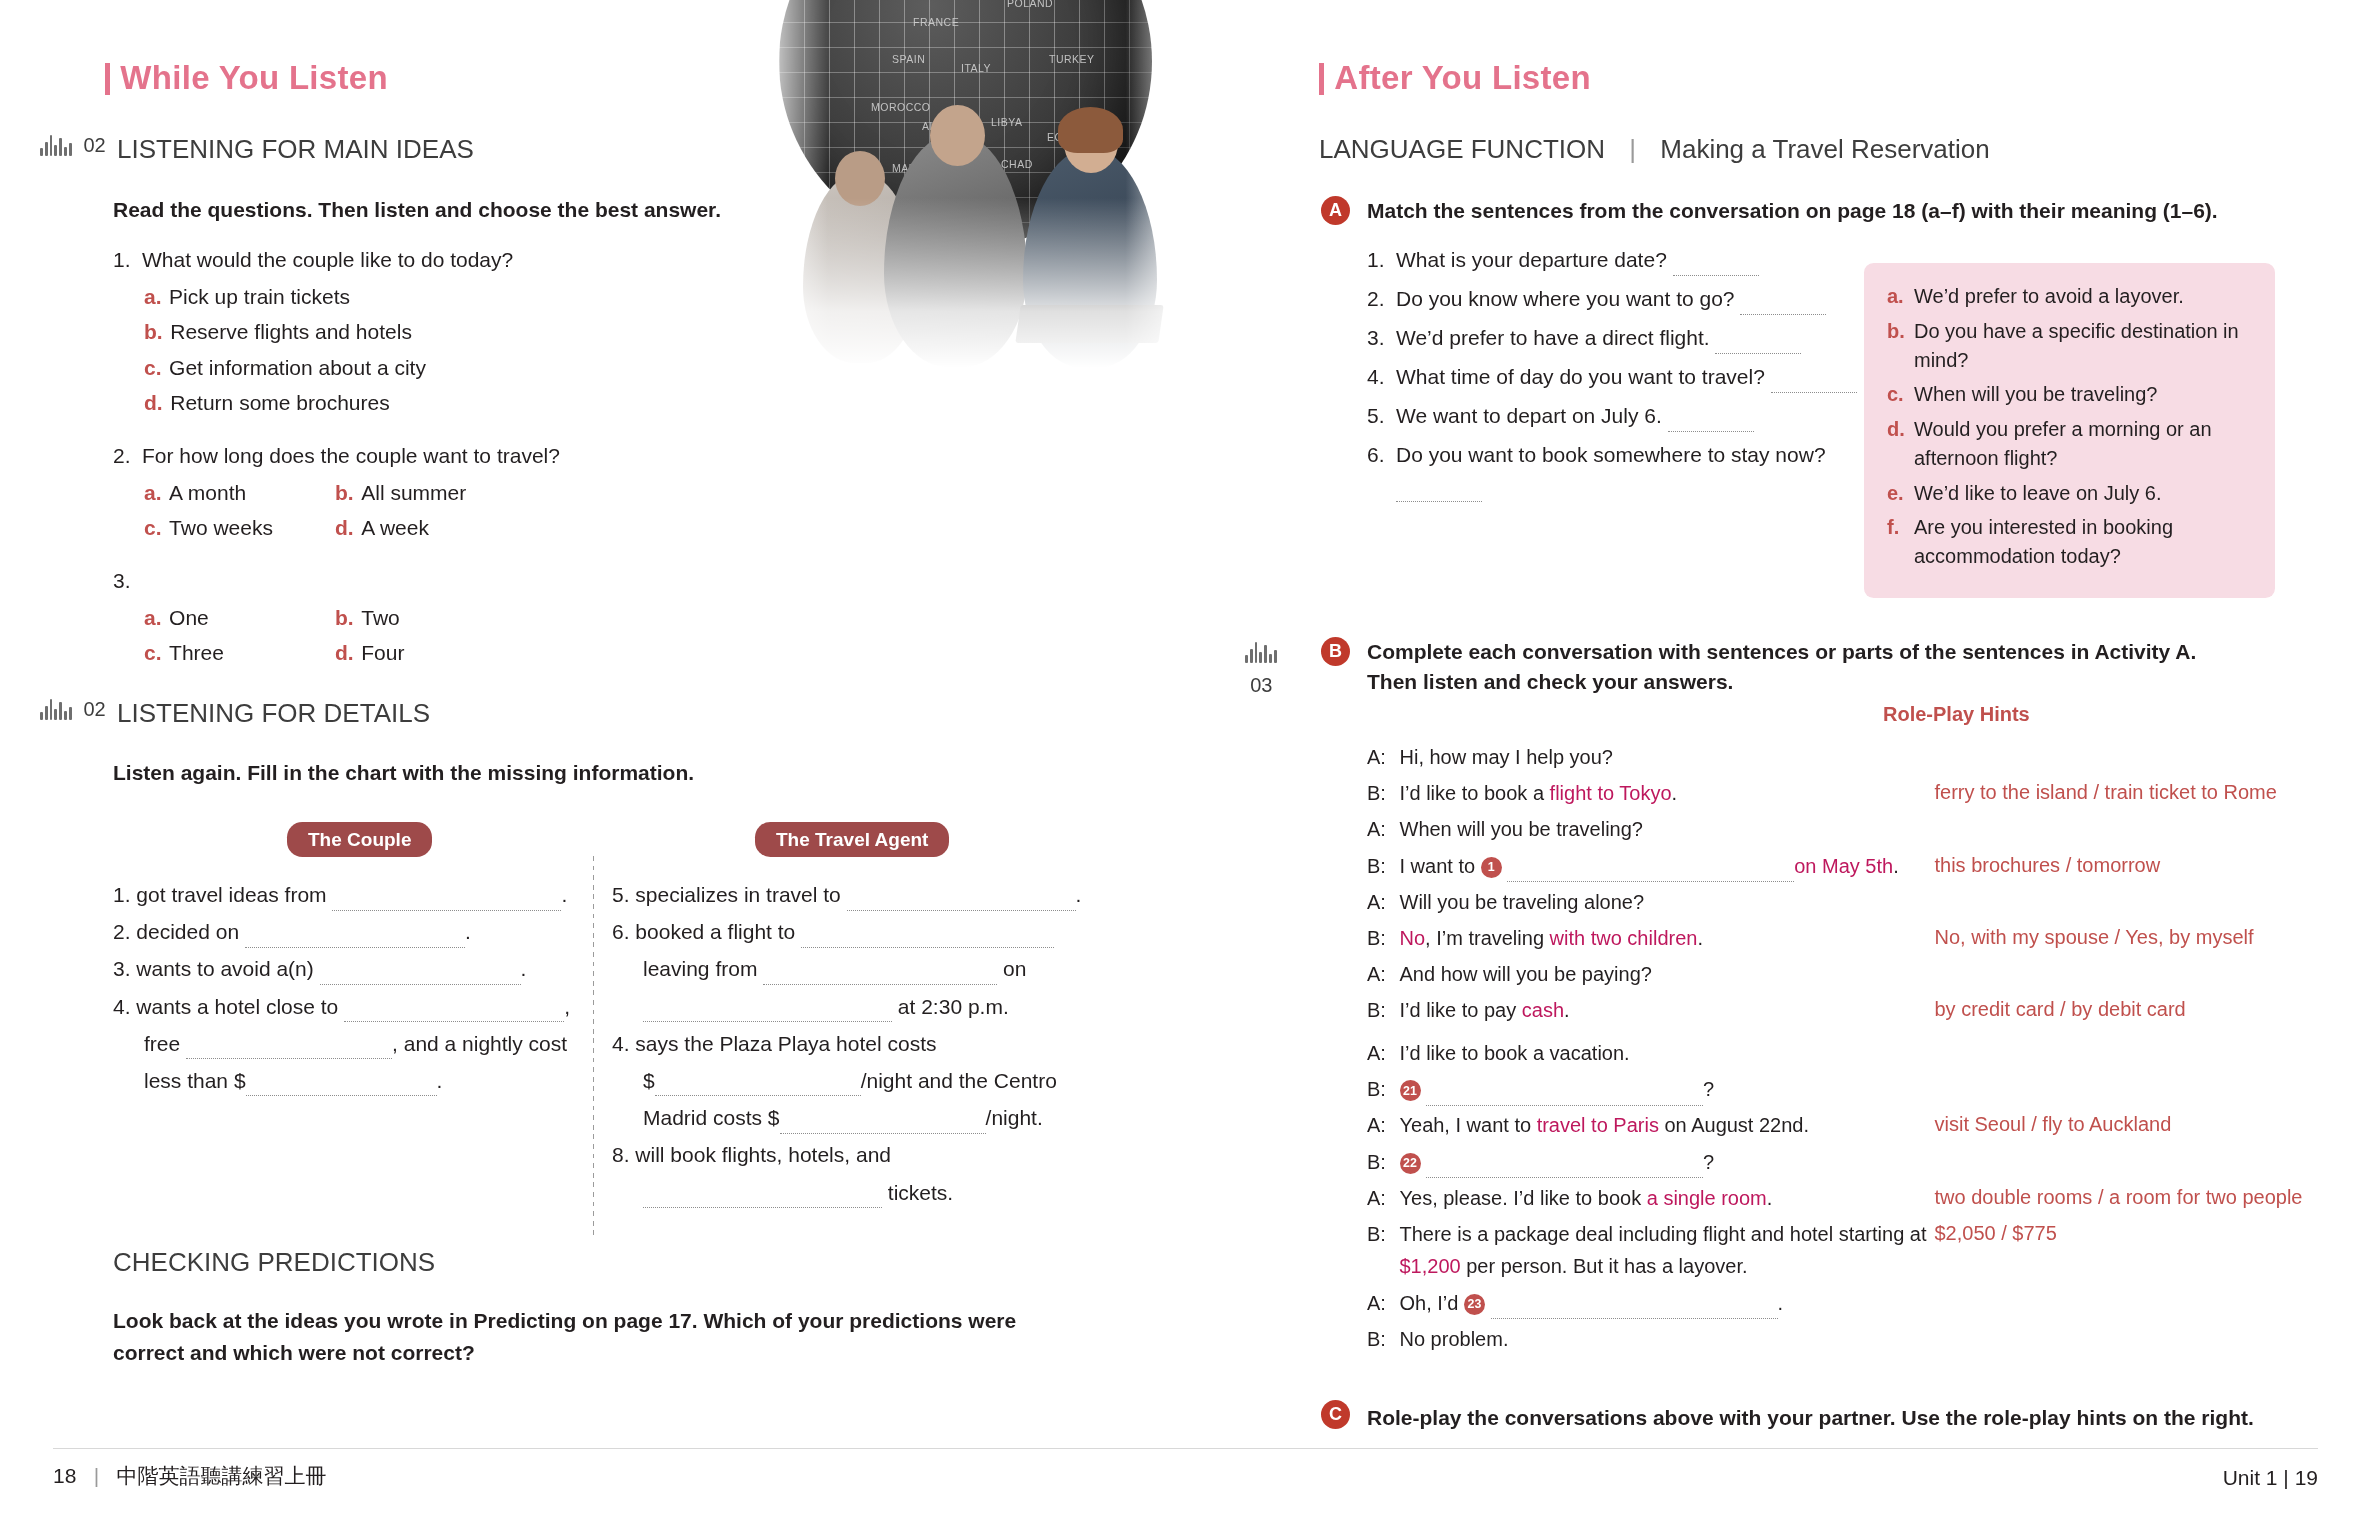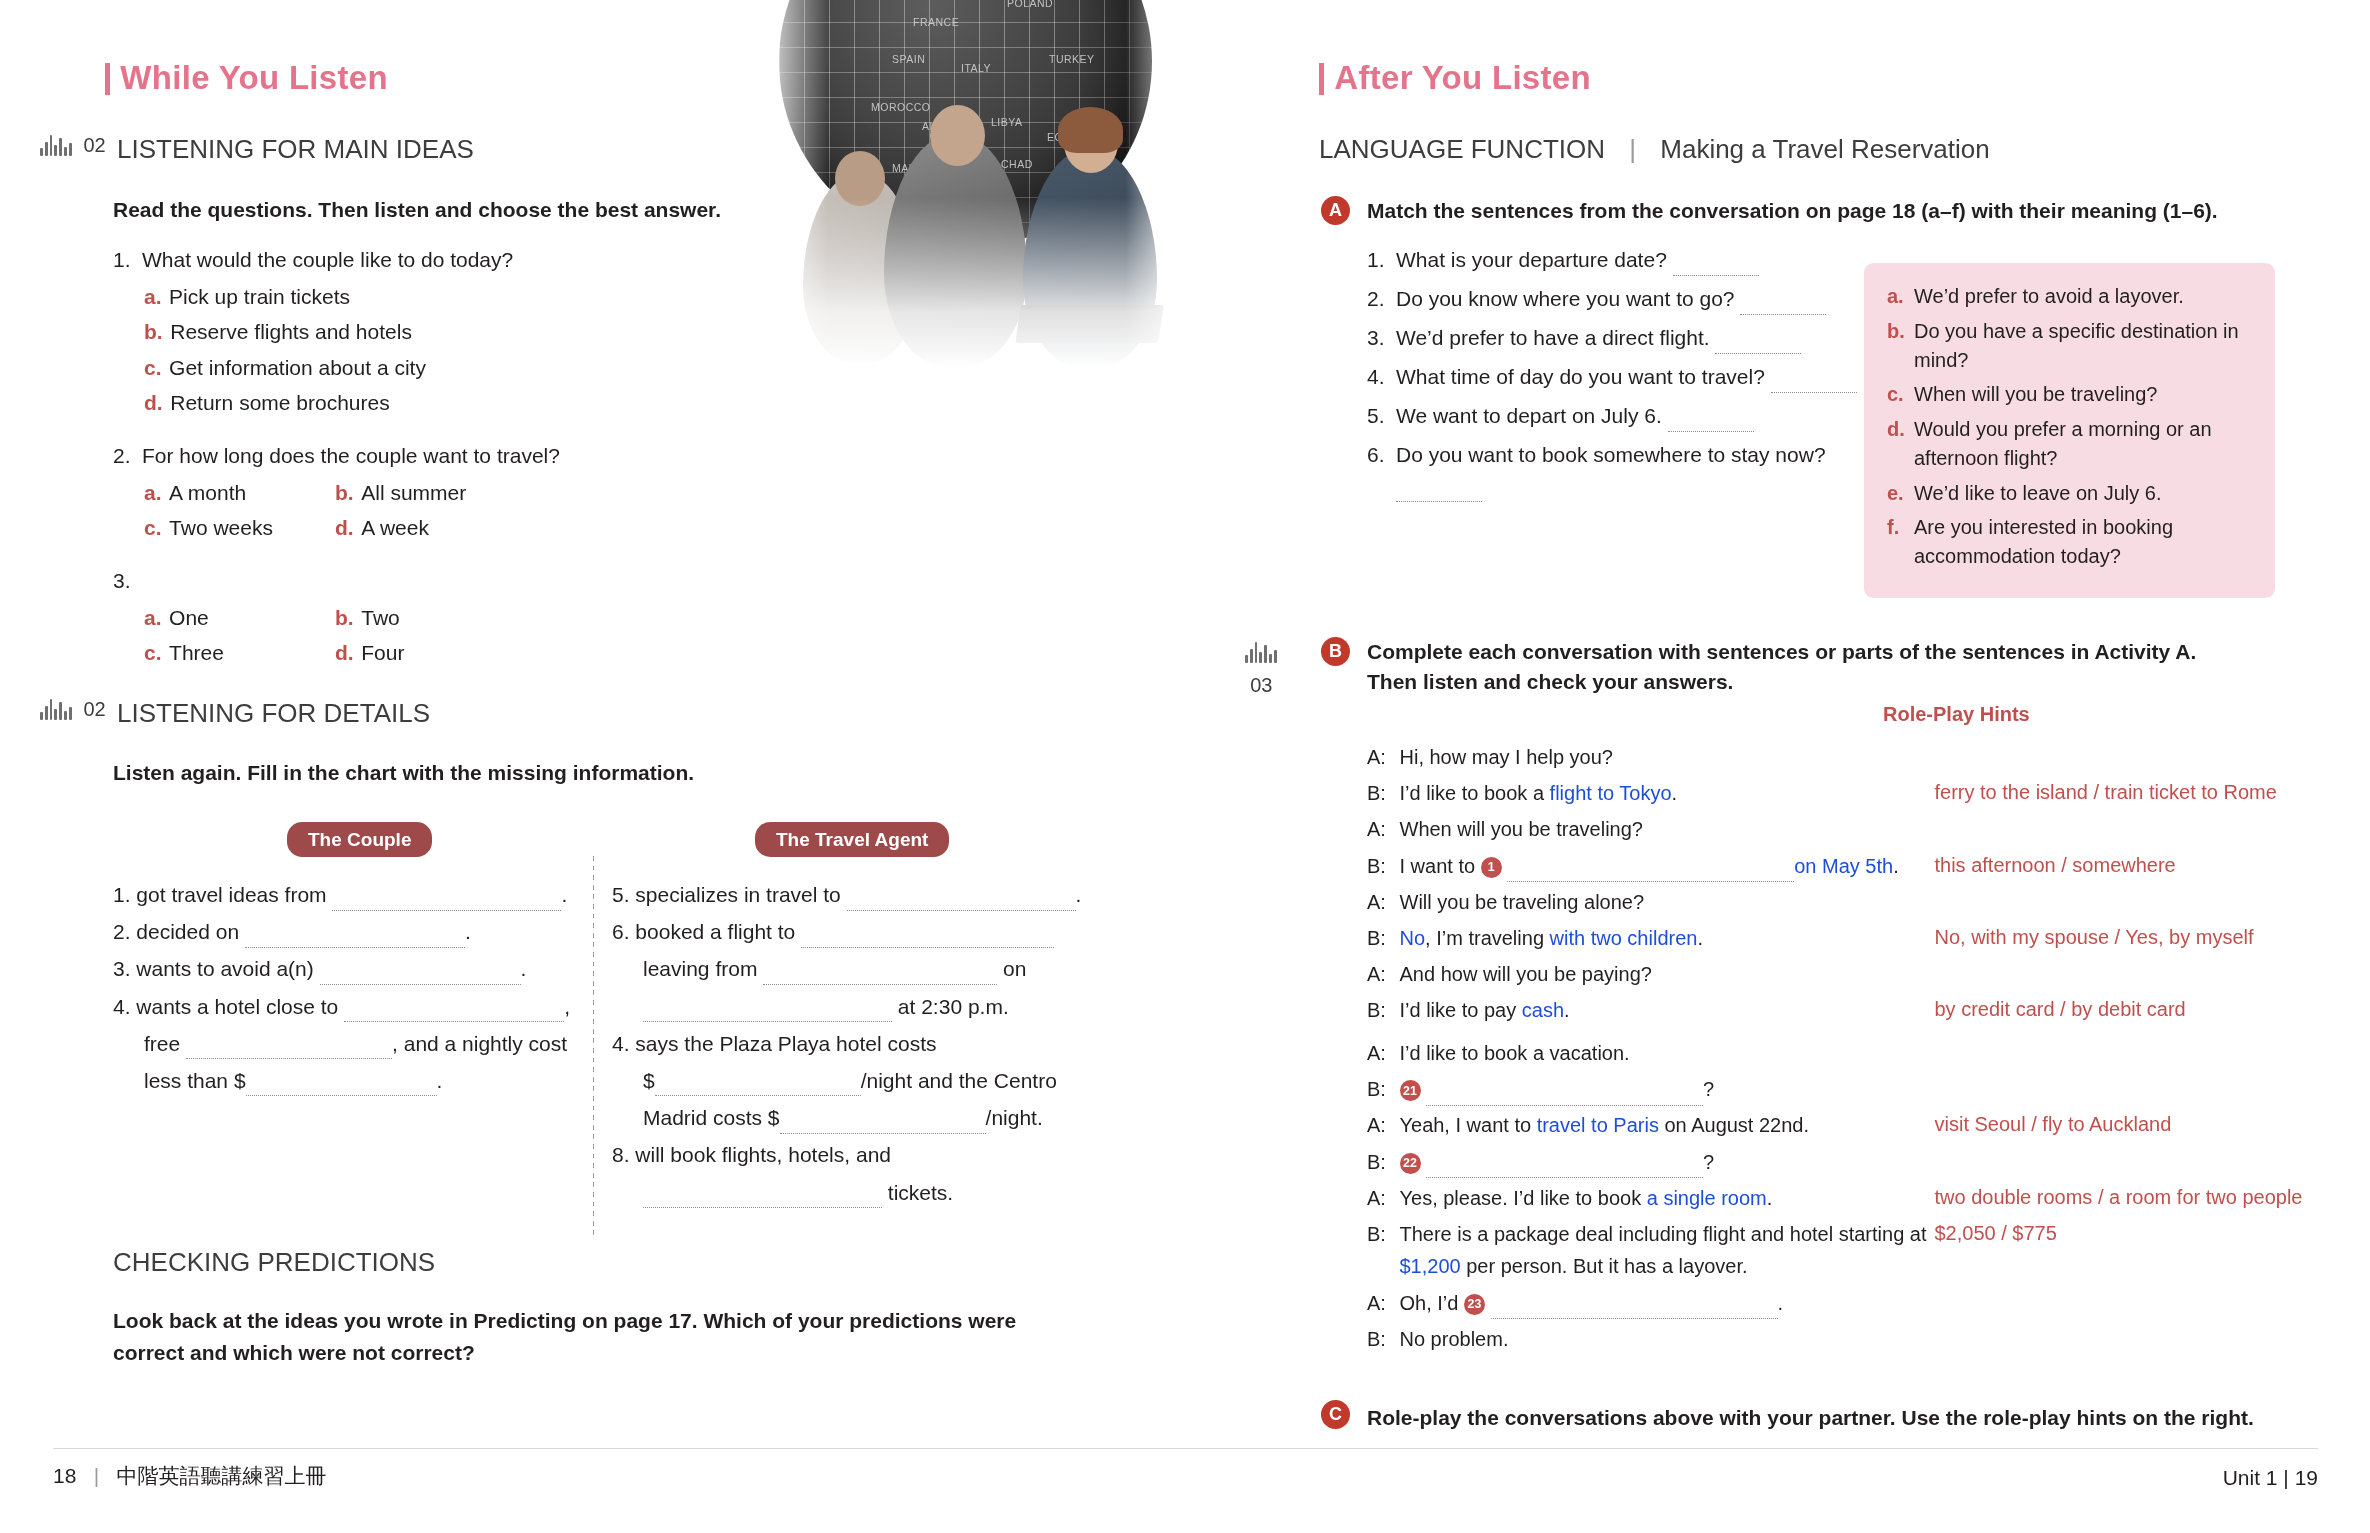--- a/index.html
+++ b/index.html
@@ -100,21 +100,21 @@
 
   
   .pinkbox{
     background:#f7dce4;border-radius:9.6px;padding:19px 23px 21px 23px;
     font-size:20px;line-height:1.45;color:#231f20;width:411px;box-sizing:border-box;
   }
   .pinkbox .lt{color:#c0504d;font-weight:bold;}
 
   .hint-col{color:#c0504d;font-size:20px;line-height:1.55;}
   .dialog{font-size:20px;line-height:1.62;color:#231f20;}
-  .dialog .r{color:#1d4ed8;}
+  .dialog .r{color:#be185d;}
   .rp-title{color:#c0504d;font-weight:bold;font-size:20px;}
 
   
   .footer-left{
     position:absolute;left:53px;bottom:43px;font-size:21px;color:#231f20;
   }
   .footer-left .sep{color:#9a9a9a;margin:0 11.5px;}
   .footer-right{
     position:absolute;right:53px;bottom:43px;font-size:21px;color:#231f20;
   }
@@ -399,21 +399,21 @@
           <span class="hint-col" style="flex: 1 1 0%;">ferry to the island / train ticket to Rome</span>
         </div>
         <div class="dialog" style="display: flex; align-items: flex-start; margin-bottom: 3.8px;">
           <span style="width: 32.5px; flex: 0 0 auto;">A:</span>
           <span style="width: 535px; flex: 0 0 auto;">When will you be traveling?</span>
           <span class="hint-col" style="flex: 1 1 0%;"></span>
         </div>
         <div class="dialog" style="display: flex; align-items: flex-start; margin-bottom: 3.8px;">
           <span style="width: 32.5px; flex: 0 0 auto;">B:</span>
           <span style="width: 535px; flex: 0 0 auto;">I want to <span class="circ-sm">1</span> <span class="dotline" style="width: 287px;"></span><span class="r">on May 5th</span>.</span>
-          <span class="hint-col" style="flex: 1 1 0%;">this afternoon / somewhere</span>
+          <span class="hint-col" style="flex: 1 1 0%;">this brochures / tomorrow</span>
         </div>
         <div class="dialog" style="display: flex; align-items: flex-start; margin-bottom: 3.8px;">
           <span style="width: 32.5px; flex: 0 0 auto;">A:</span>
           <span style="width: 535px; flex: 0 0 auto;">Will you be traveling alone?</span>
           <span class="hint-col" style="flex: 1 1 0%;"></span>
         </div>
         <div class="dialog" style="display: flex; align-items: flex-start; margin-bottom: 3.8px;">
           <span style="width: 32.5px; flex: 0 0 auto;">B:</span>
           <span style="width: 535px; flex: 0 0 auto;"><span class="r">No</span>, I’m traveling <span class="r">with two children</span>.</span>
           <span class="hint-col" style="flex: 1 1 0%;">No, with my spouse / Yes, by myself</span>

